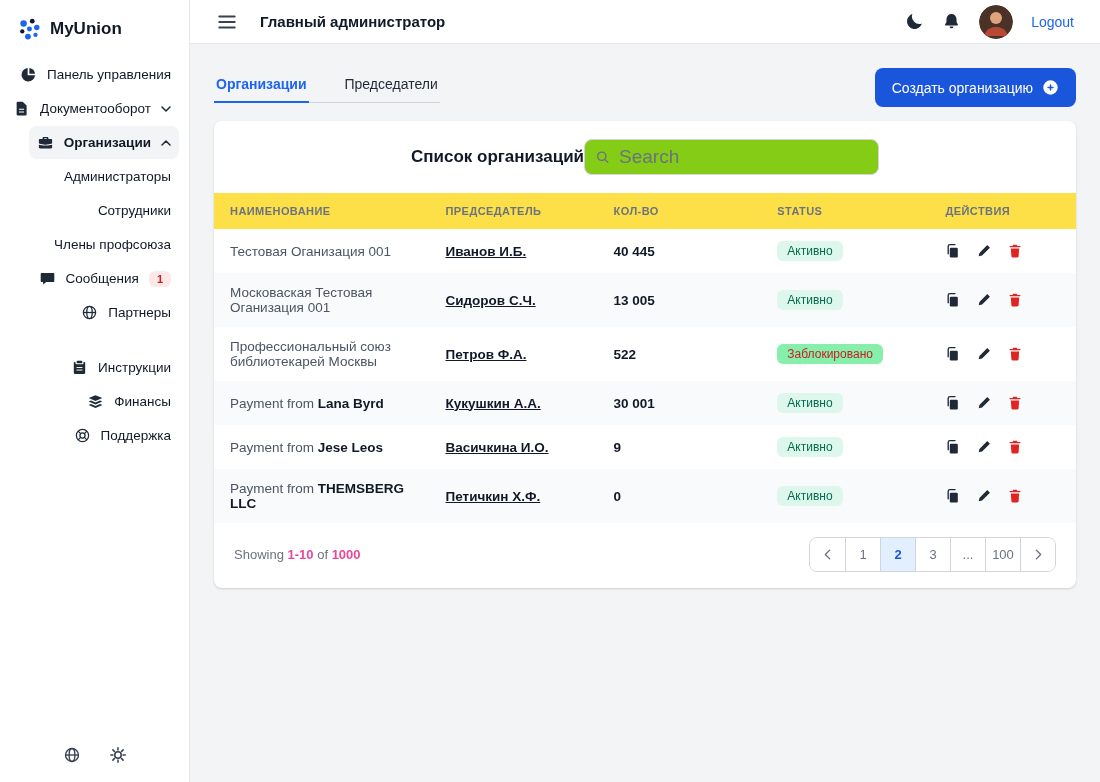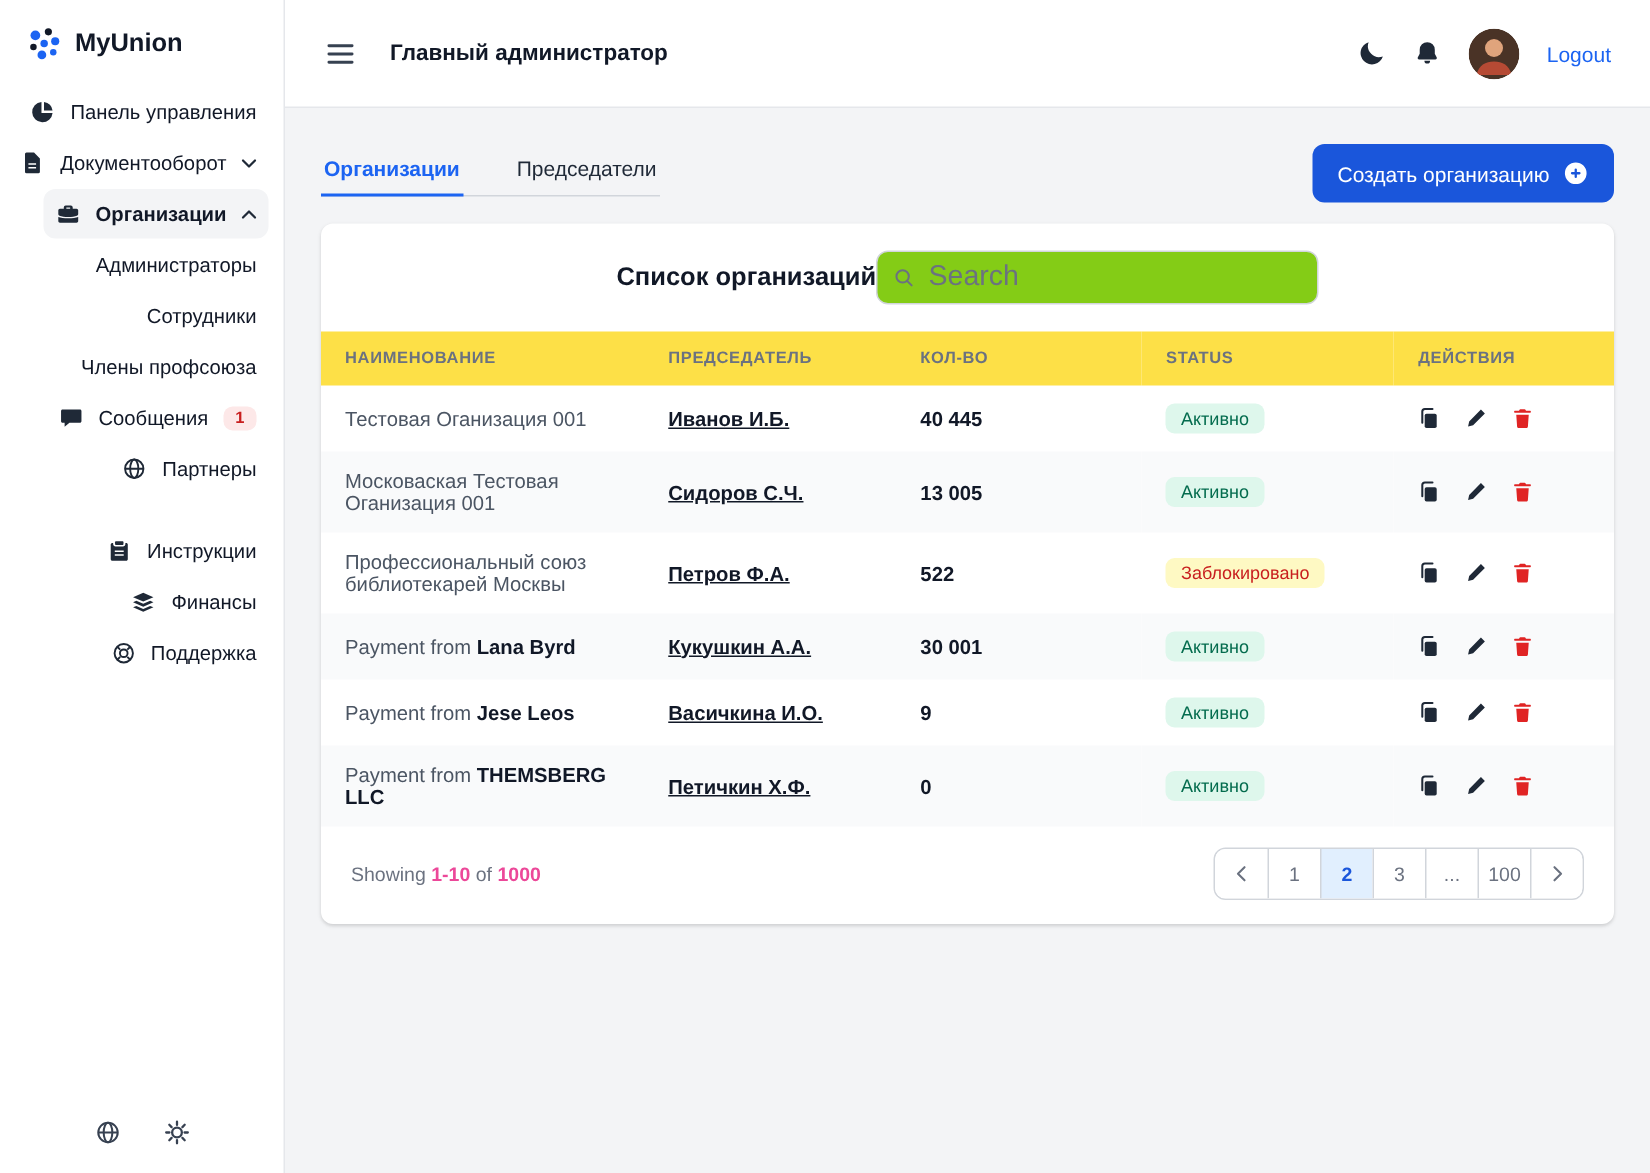--- a/index.html
+++ b/index.html
@@ -32,21 +32,21 @@
   .subitem { padding:9px 8px 9px 40px; font-size:13.5px; border-radius:8px; cursor:pointer; margin-bottom:1px; }
   .msg-badge { margin-left:auto; background:#fde8e8; color:#c81e1e; font-size:11px; font-weight:600; padding:2px 8px; border-radius:6px; }
   .chev { width:10px; height:6px; }
   .chev-right { margin-left:auto; }
   .divider { height:1px; background:#e5e7eb; margin:10px 2px; }
   .sidebar-bottom { margin-top:auto; display:flex; justify-content:center; gap:28px; padding-bottom:2px; }
   .sidebar-bottom svg { width:18px; height:18px; cursor:pointer; display:block; }
 
   
   .main { flex:1; display:flex; flex-direction:column; min-width:0; }
-  .topbar { height:72px; flex:none; background:#fff; border-bottom:1px solid #e5e7eb; display:flex; align-items:center; padding:0 26px; }
+  .topbar { height:44px; flex:none; background:#fff; border-bottom:1px solid #e5e7eb; display:flex; align-items:center; padding:0 26px; }
   .hamburger { width:22px; height:22px; cursor:pointer; }
   .topbar-title { font-size:15px; font-weight:600; margin-left:22px; }
   .topbar-right { margin-left:auto; display:flex; align-items:center; gap:18px; }
   .icon-btn { cursor:pointer; }
   .icon-btn svg { width:19px; height:19px; display:block; }
   .avatar { width:34px; height:34px; border-radius:50%; overflow:hidden; cursor:pointer; flex:none; }
   .avatar svg { display:block; }
   .logout { color:#1c64f2; font-size:14px; cursor:pointer; text-decoration:none; }
 
   
@@ -80,21 +80,21 @@
 
   table { width:100%; border-collapse:collapse; table-layout:fixed; }
   thead th { background:#fde047; text-align:left; font-size:11px; font-weight:600; color:#6b7280; letter-spacing:.04em; padding:12px 16px; }
   tbody td { padding:12px 16px; font-size:13.5px; color:#4b5563; vertical-align:middle; }
   tbody tr:nth-child(even) { background:#f9fafb; }
   .chairman-link { color:#111827; font-weight:700; text-decoration:underline; cursor:pointer; }
   .count { color:#111827; font-weight:700; }
   .name-bold { color:#111827; font-weight:700; }
   .badge { display:inline-block; font-size:12px; font-weight:500; padding:3px 10px; border-radius:6px; white-space:nowrap; }
   .badge.green { background:#def7ec; color:#046c4e; }
-  .badge.red { background:#fef9c3; color:#c81e1e; }
+  .badge.red { background:#86efac; color:#c81e1e; }
   .row-actions { display:flex; gap:15px; align-items:center; }
   .row-actions svg { width:16px; height:16px; cursor:pointer; display:block; }
 
   .card-foot { display:flex; justify-content:space-between; align-items:center; padding:14px 20px 16px; }
   .showing { font-size:13px; color:#6b7280; }
   .showing b { color:#ec4899; }
   .pagination { display:inline-flex; border:1px solid #d1d5db; border-radius:8px; overflow:hidden; background:#fff; }
   .page-btn {
     min-width:35px; height:33px; display:flex; align-items:center; justify-content:center;
     font-size:13px; color:#6b7280; border-left:1px solid #d1d5db; cursor:pointer; background:#fff;

